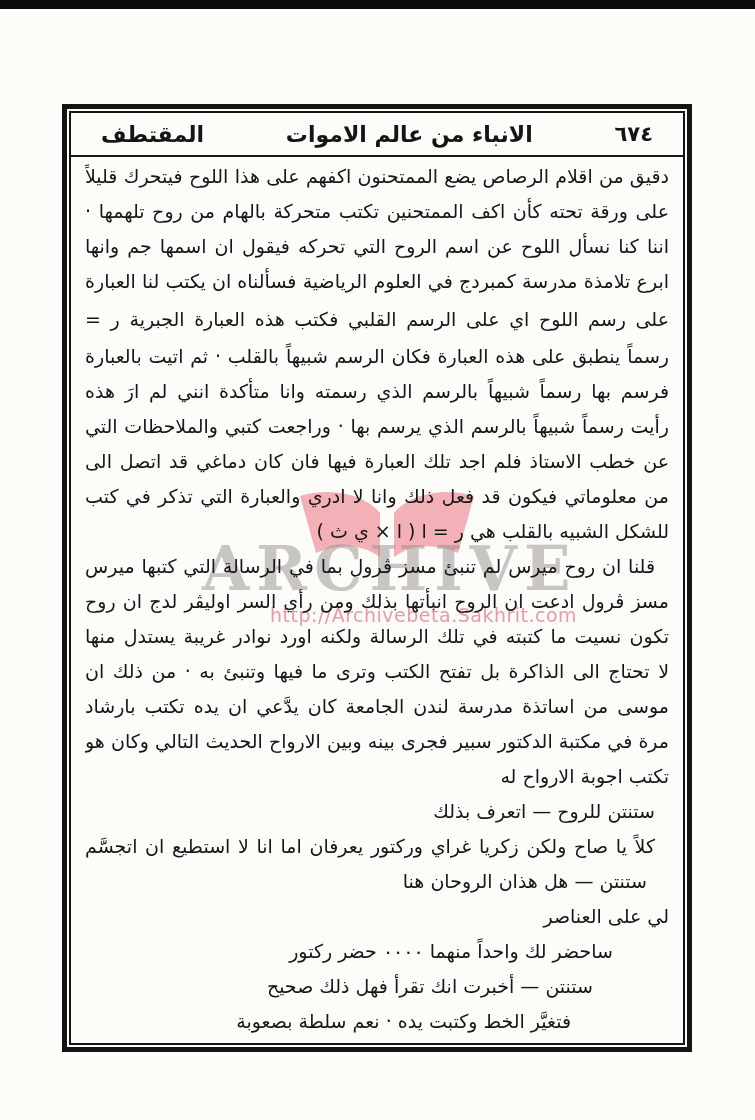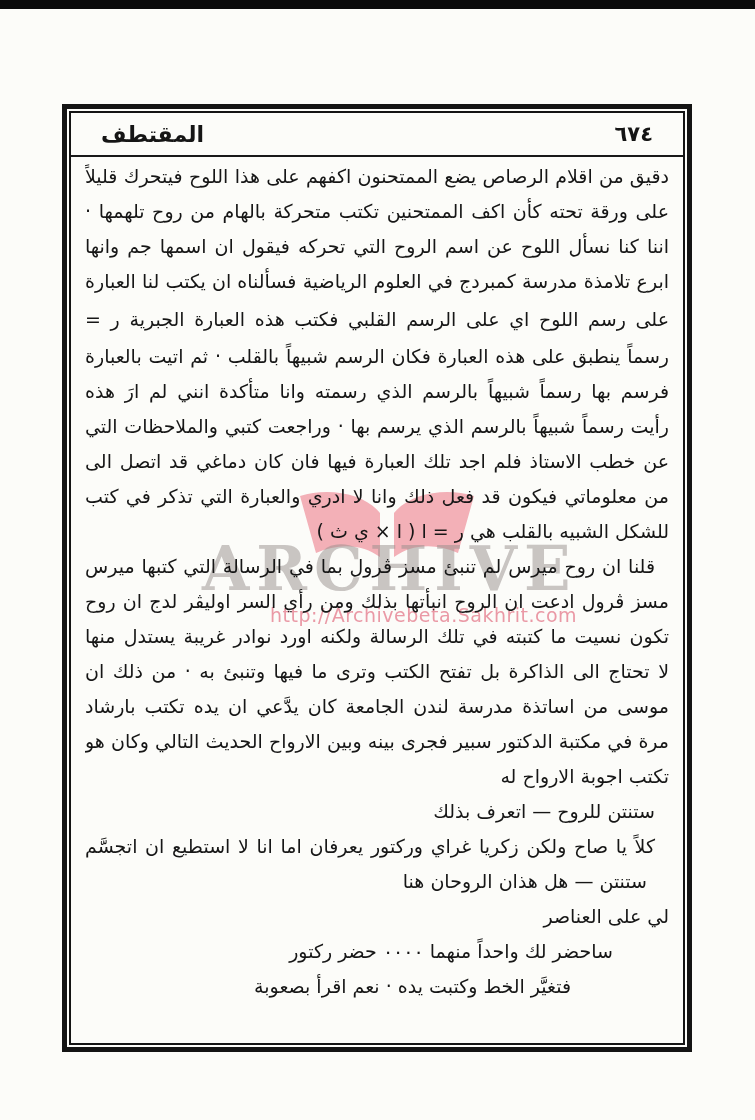--- a/index.html
+++ b/index.html
@@ -77,20 +77,21 @@
     <path d="M102 26 C118 6 154 0 182 9 L166 66 C142 55 118 58 102 70 Z" fill="#f09aa4" opacity="0.78"></path>
   </svg>
   <div class="wm-archive">ARCHIVE</div>
   <div class="wm-url">http://Archivebeta.Sakhrit.com</div>
 
   <div class="frame">
     <div class="frame-inner">
 
       <div class="hdr">
         <span class="num">٦٧٤</span>
+        <span class="title">الانباء من عالم الاموات</span>
         <span class="mag">المقتطف</span>
       </div>
 
       <div class="btext">
 
         <div class="line">دقيق من اقلام الرصاص يضع الممتحنون اكفهم على هذا اللوح فيتحرك قليلاً ويكتب قلمه</div>
         <div class="line">على ورقة تحته كأن اكف الممتحنين تكتب متحركة بالهام من روح تلهمها · قالت تلك السيدة</div>
         <div class="line">اننا كنا نسأل اللوح عن اسم الروح التي تحركه فيقول ان اسمها جم وانها روح رجل كان من</div>
         <div class="line">ابرع تلامذة مدرسة كمبردج في العلوم الرياضية فسألناه ان يكتب لنا العبارة الجبرية الدالة</div>
 
@@ -114,18 +115,19 @@
         <div class="line">لا تحتاج الى الذاكرة بل تفتح الكتب وترى ما فيها وتنبئ به · من ذلك ان وسيطاً اسمه ستنتن</div>
         <div class="line">موسى من اساتذة مدرسة لندن الجامعة كان يدَّعي ان يده تكتب بارشاد الارواح وكان</div>
         <div class="line">مرة في مكتبة الدكتور سبير فجرى بينه وبين الارواح الحديث التالي وكان هو يتكلم ويده</div>
         <div class="line rstart">تكتب اجوبة الارواح له</div>
 
         <div class="line rstart pd0">ستنتن للروح — اتعرف بذلك</div>
         <div class="line ti">كلاً يا صاح ولكن زكريا غراي وركتور يعرفان اما انا لا استطيع ان اتجسَّم ولا سلطة</div>
         <div class="line rstart pd1">ستنتن — هل هذان الروحان هنا</div>
         <div class="line rstart">لي على العناصر</div>
         <div class="line rstart pd2">ساحضر لك واحداً منهما ٠٠٠٠ حضر ركتور</div>
-        <div class="line rstart pd4">فتغيَّر الخط وكتبت يده · نعم اقرأ بصعوبة</div>
+        <div class="line rstart pd3">ستنتن — أخبرت انك تقرأ فهل ذلك صحيح</div>
+        <div class="line rstart pd4">فتغيَّر الخط وكتبت يده · نعم سلطة بصعوبة</div>
 
       </div>
     </div>
   </div>
 </div>
 
 </body></html>

